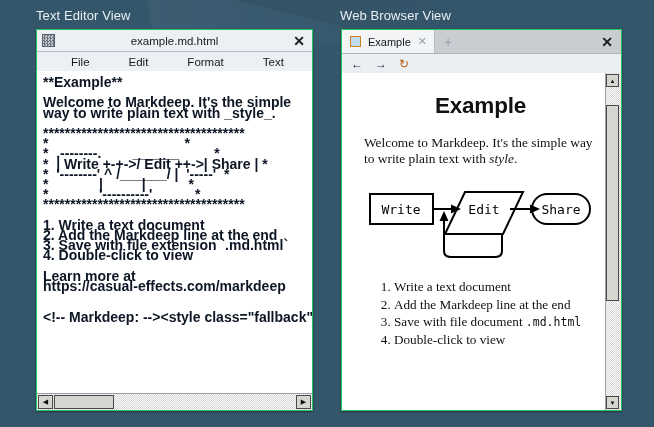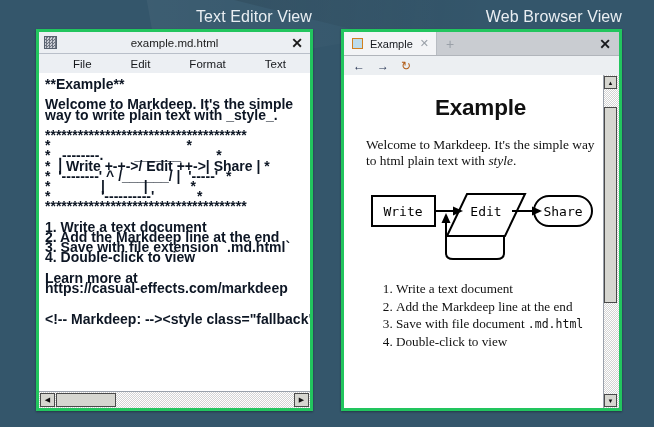--- a/index.html
+++ b/index.html
@@ -18,33 +18,33 @@
   .bg-streak2{
     position:absolute;left:230px;top:-60px;width:260px;height:90px;
     background:linear-gradient(85deg, rgba(0,0,0,0.10), rgba(0,0,0,0));
     transform:rotate(14deg);
     pointer-events:none;
   }
 
   .caption{
     position:absolute;
     color:#e9eef2;
-    font-size:16px;
-    text-align:right;
+    font-size:13px;
+    text-align:left;
     letter-spacing:.1px;
     white-space:nowrap;
   }
   #cap-editor{left:36px;top:8px;width:276px;}
   #cap-browser{left:340px;top:8px;width:282px;}
 
   
   .window{
     position:absolute;
     background:#ffffff;
-    border:3px solid #22c55e;
+    border:1px solid #22c55e;
     box-shadow:0 1px 2px rgba(0,0,0,.35);
     box-sizing:border-box;
     overflow:hidden;
   }
   #editor-window{left:36px;top:29px;width:277px;height:382px;}
   #browser-window{left:341px;top:29px;width:281px;height:382px;}
 
   
   .titlebar{
     height:21px;background:#eceff3;border-bottom:1px solid #b9bfc9;
@@ -259,21 +259,21 @@
   <div class="navbar">
     <span>←</span>
     <span>→</span>
     <span class="nav-reload">↻</span>
   </div>
 
   <div class="page">
     <div class="page-inner">
       <div class="pg-title">Example</div>
 
-      <p class="pg-para"><span>Welcome to Markdeep. It's the simple way to html plain text with </span><i>style</i><span>.</span></p>
+      <p class="pg-para"><span>Welcome to Markdeep. It's the simple way to write plain text with </span><i>style</i><span>.</span></p>
 
       <div class="diagram">
         <svg width="232" height="90" viewBox="0 0 232 90">
           <g fill="none" stroke="#000" stroke-width="2">
             <rect x="6" y="17" width="63" height="30"></rect>
             <polygon points="101,15 159,15 139,57 81,57"></polygon>
             <rect x="168" y="17" width="58" height="30" rx="15" ry="15"></rect>
             <path d="M69,32 L88,32"></path>
             <path d="M146,32 L166,32"></path>
             <path d="M138,58 L138,74 Q138,80 131,80 L87,80 Q80,80 80,74 L80,42"></path>

